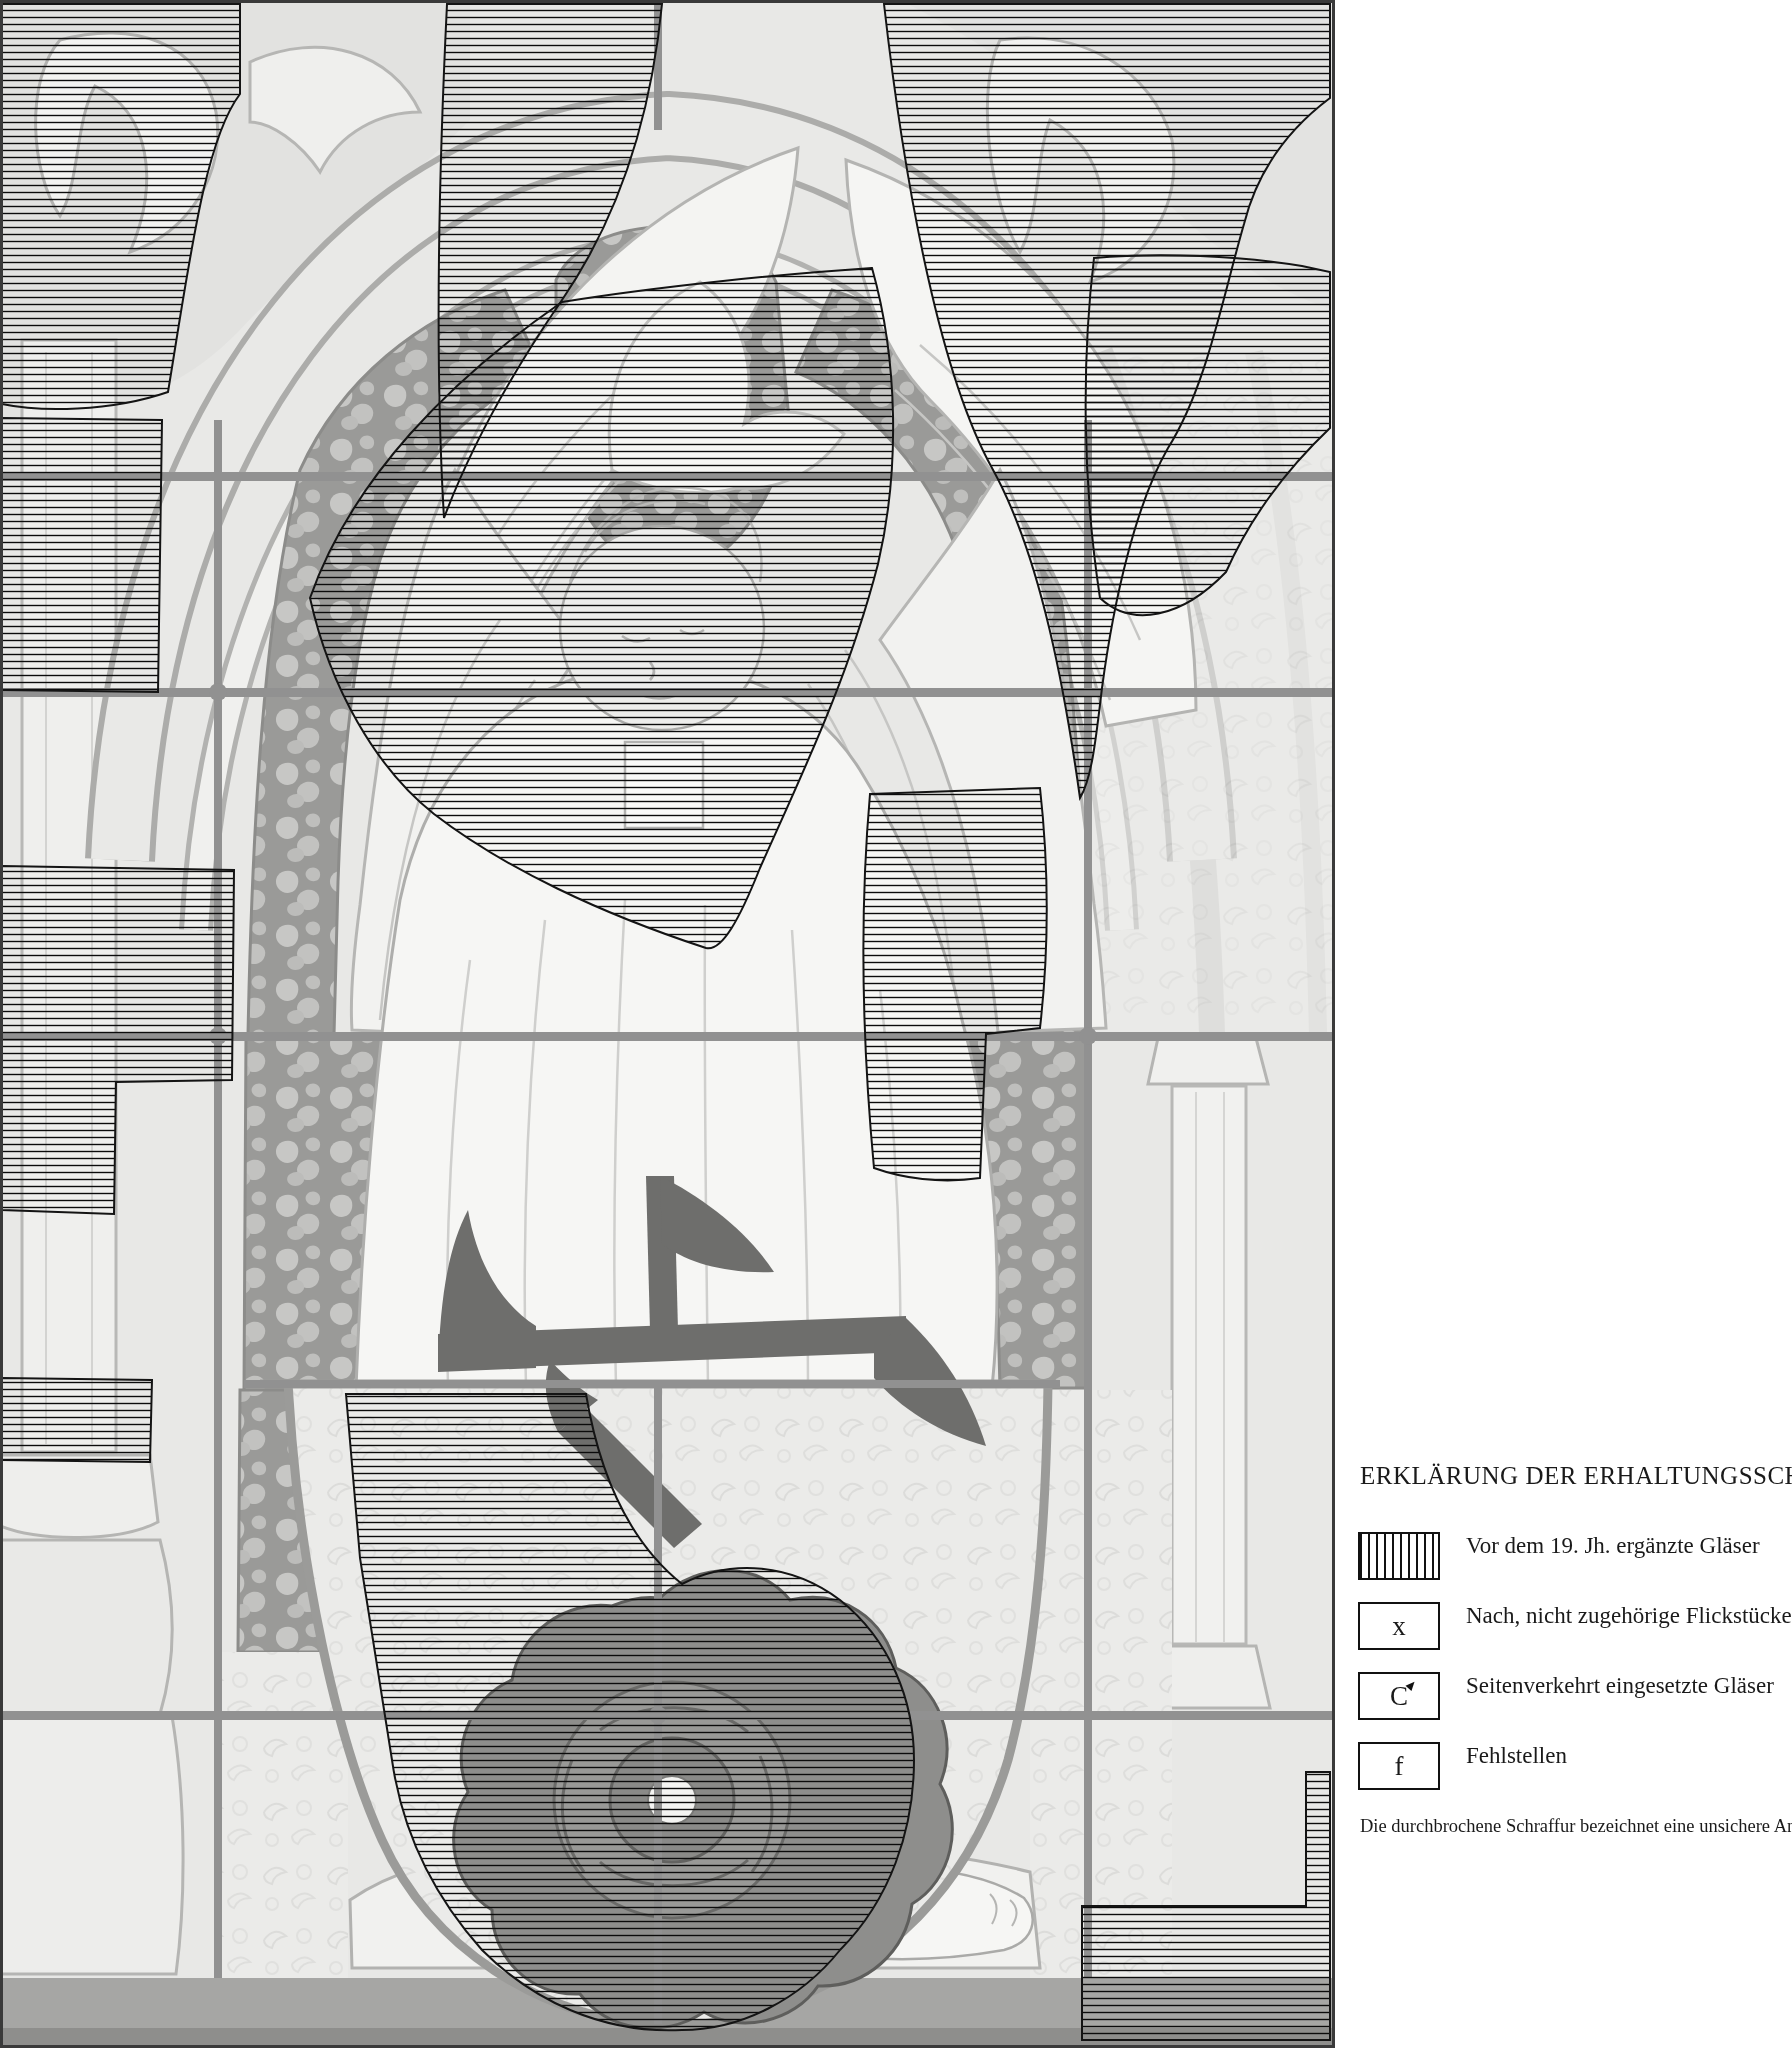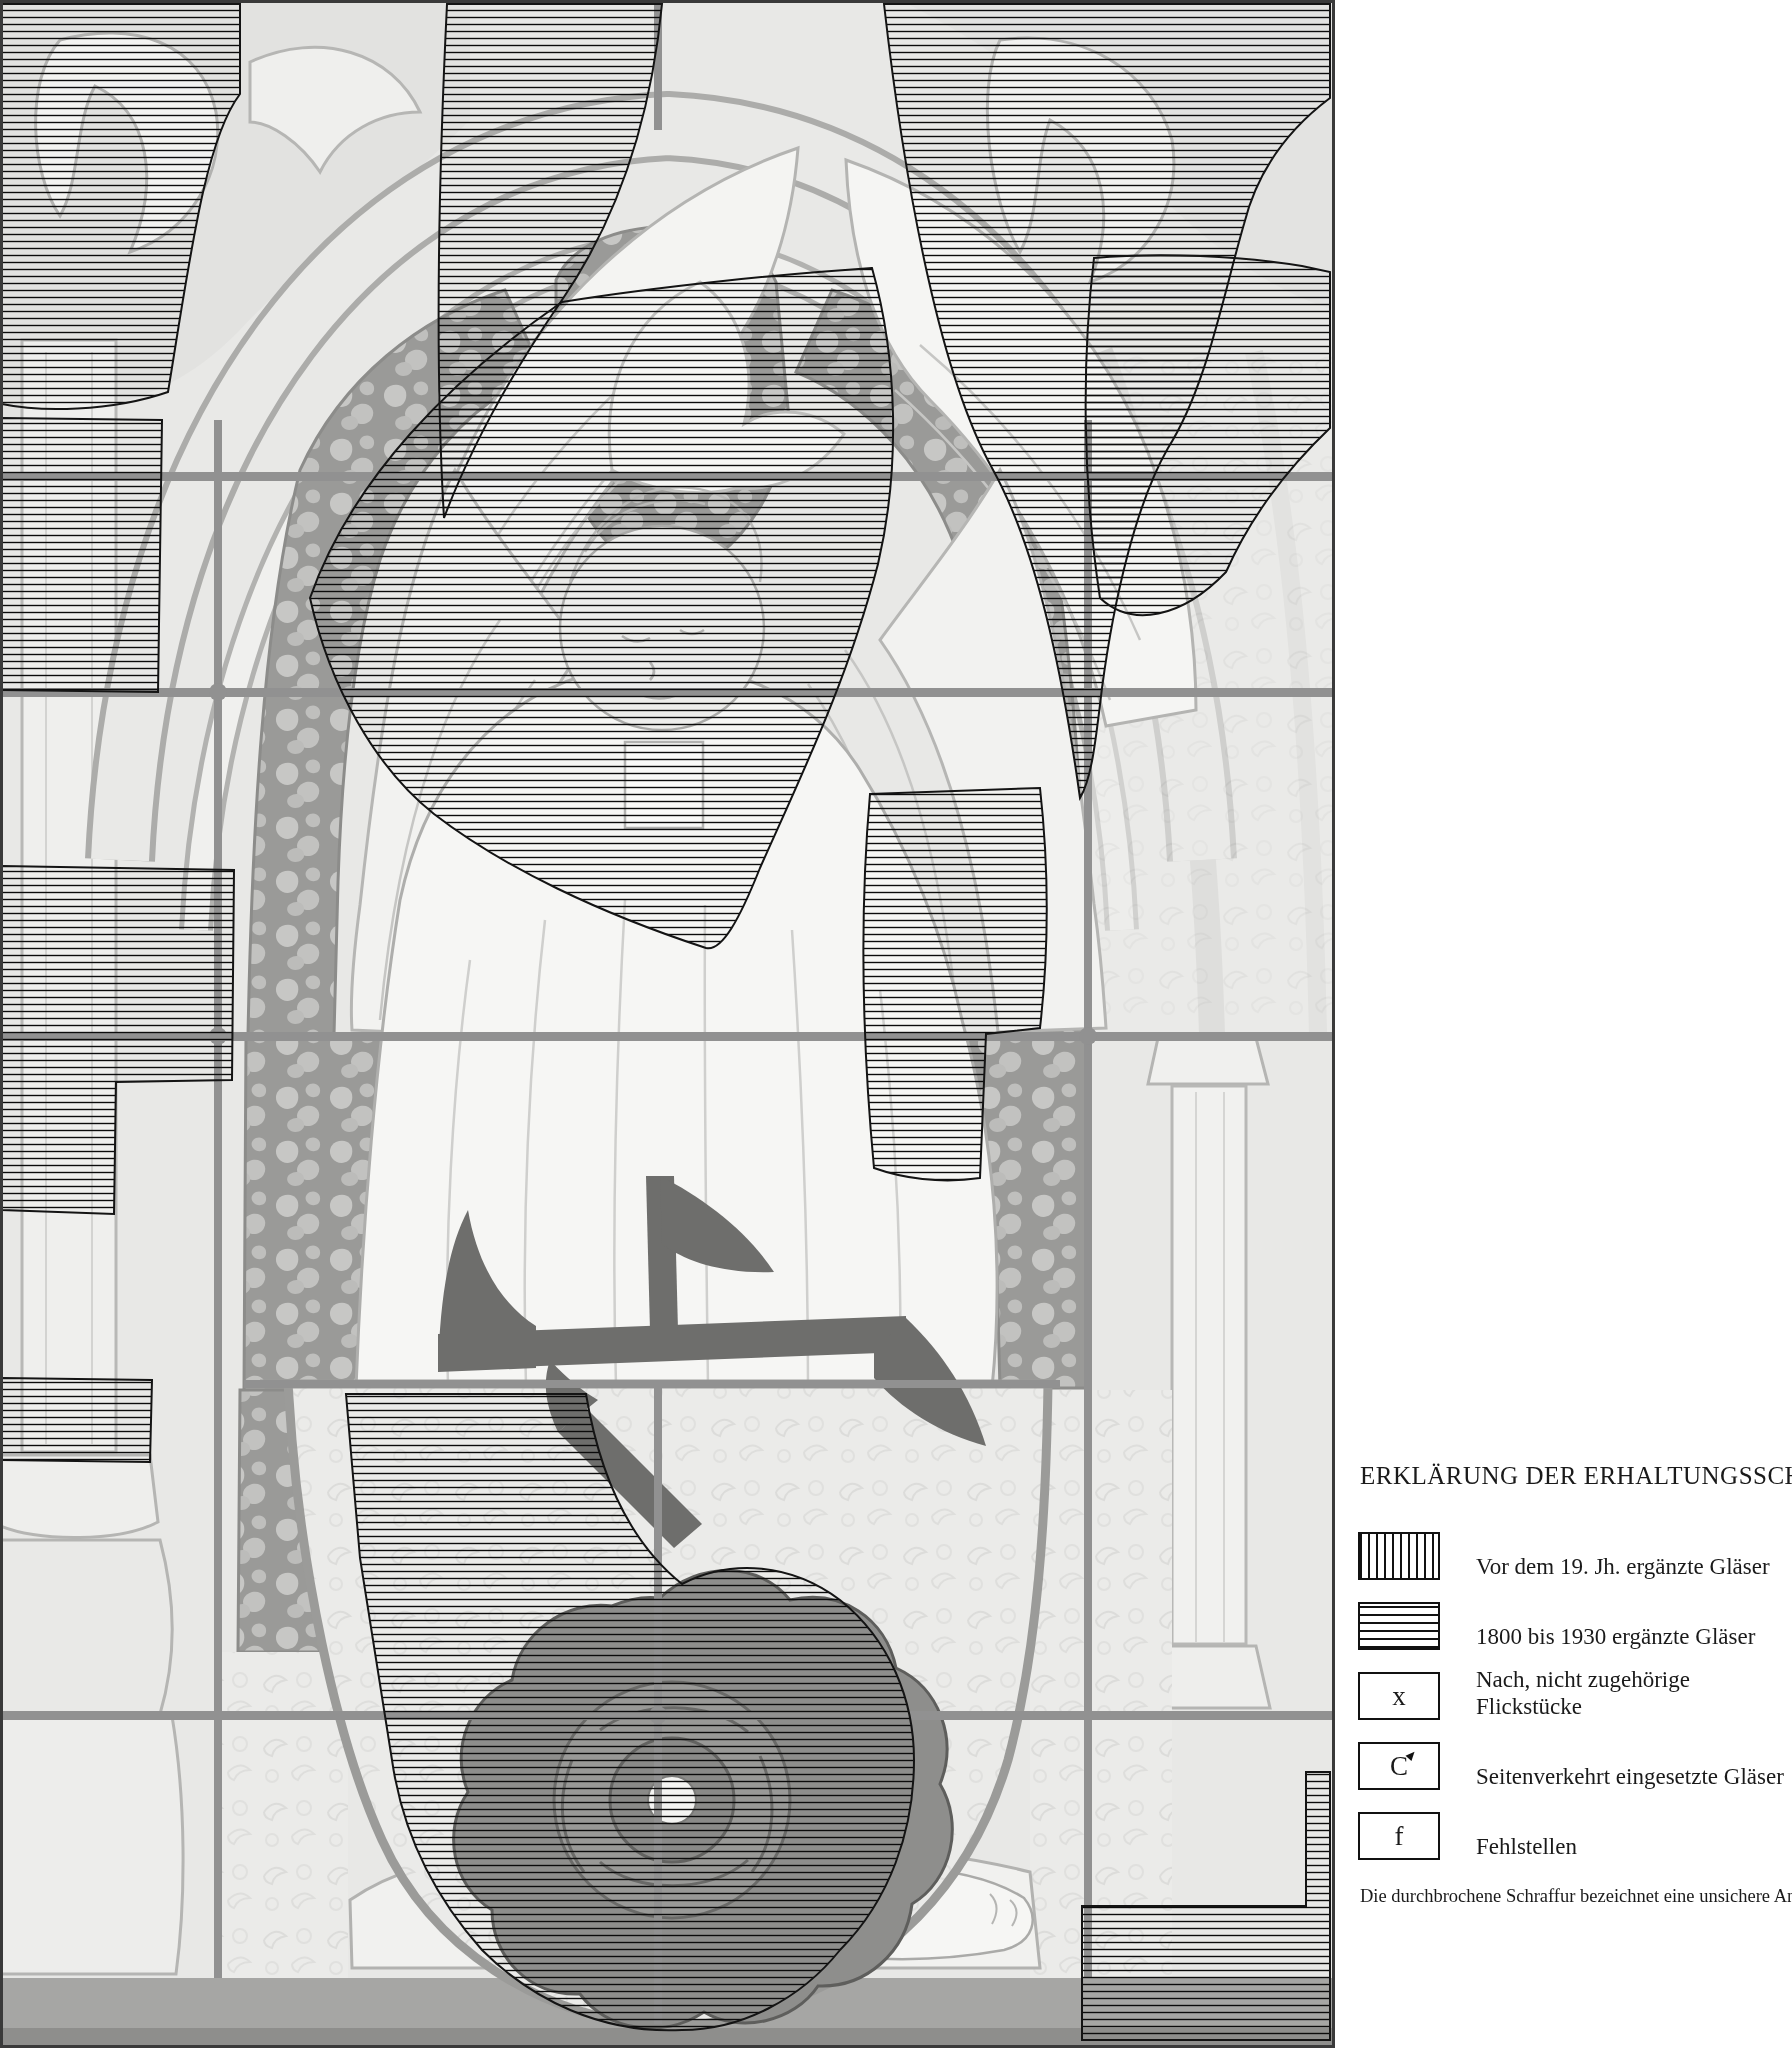--- a/index.html
+++ b/index.html
@@ -14,21 +14,21 @@
   }
   .photo svg{display:block;width:1335px;height:2048px;}
   .legend{
     position:absolute;left:1346px;top:1462px;width:446px;
   }
   .legend-title{
     font-size:25px;letter-spacing:.5px;font-weight:normal;
     margin:0 0 42px 14px;white-space:nowrap;
   }
   .legend-row{
-    display:flex;align-items:flex-end;height:48px;margin:0 0 22px 12px;gap:10px;
+    display:flex;align-items:flex-start;height:48px;margin:0 0 22px 12px;
   }
   .swatch{
     width:82px;height:48px;box-sizing:border-box;border:2px solid #111;
     background-color:#fff;margin-right:26px;flex:none;
   }
   .hatch-v{background-image:repeating-linear-gradient(90deg,#111 0 1.6px,transparent 1.6px 8px);}
   .hatch-h{background-image:repeating-linear-gradient(0deg,#111 0 1.6px,transparent 1.6px 8px);}
   .hatch-b{background-image:repeating-linear-gradient(45deg,#111 0 1.6px,transparent 1.6px 10px);}
   .hatch-f{background-image:repeating-linear-gradient(135deg,#111 0 1.6px,transparent 1.6px 10px);}
   .symbox{
@@ -200,24 +200,20 @@
 </div>
 
 <div class="legend">
   <h2 class="legend-title">ERKLÄRUNG DER ERHALTUNGSSCHEMATA</h2>
 
   <div class="legend-row">
     <div class="swatch hatch-v"></div>
     <span class="legend-label">Vor dem 19. Jh. ergänzte Gläser</span>
   </div>
 
-  <div class="legend-row">
-    <div class="swatch hatch-h"></div>
-    <span class="legend-label">1800 bis 1930 ergänzte Gläser</span>
-  </div>
 
 
 
   <div class="legend-row">
     <div class="swatch symbox">
       <span class="sym-inner">x</span>
     </div>
     <span class="legend-label">Nach, nicht zugehörige Flickstücke</span>
   </div>
 

